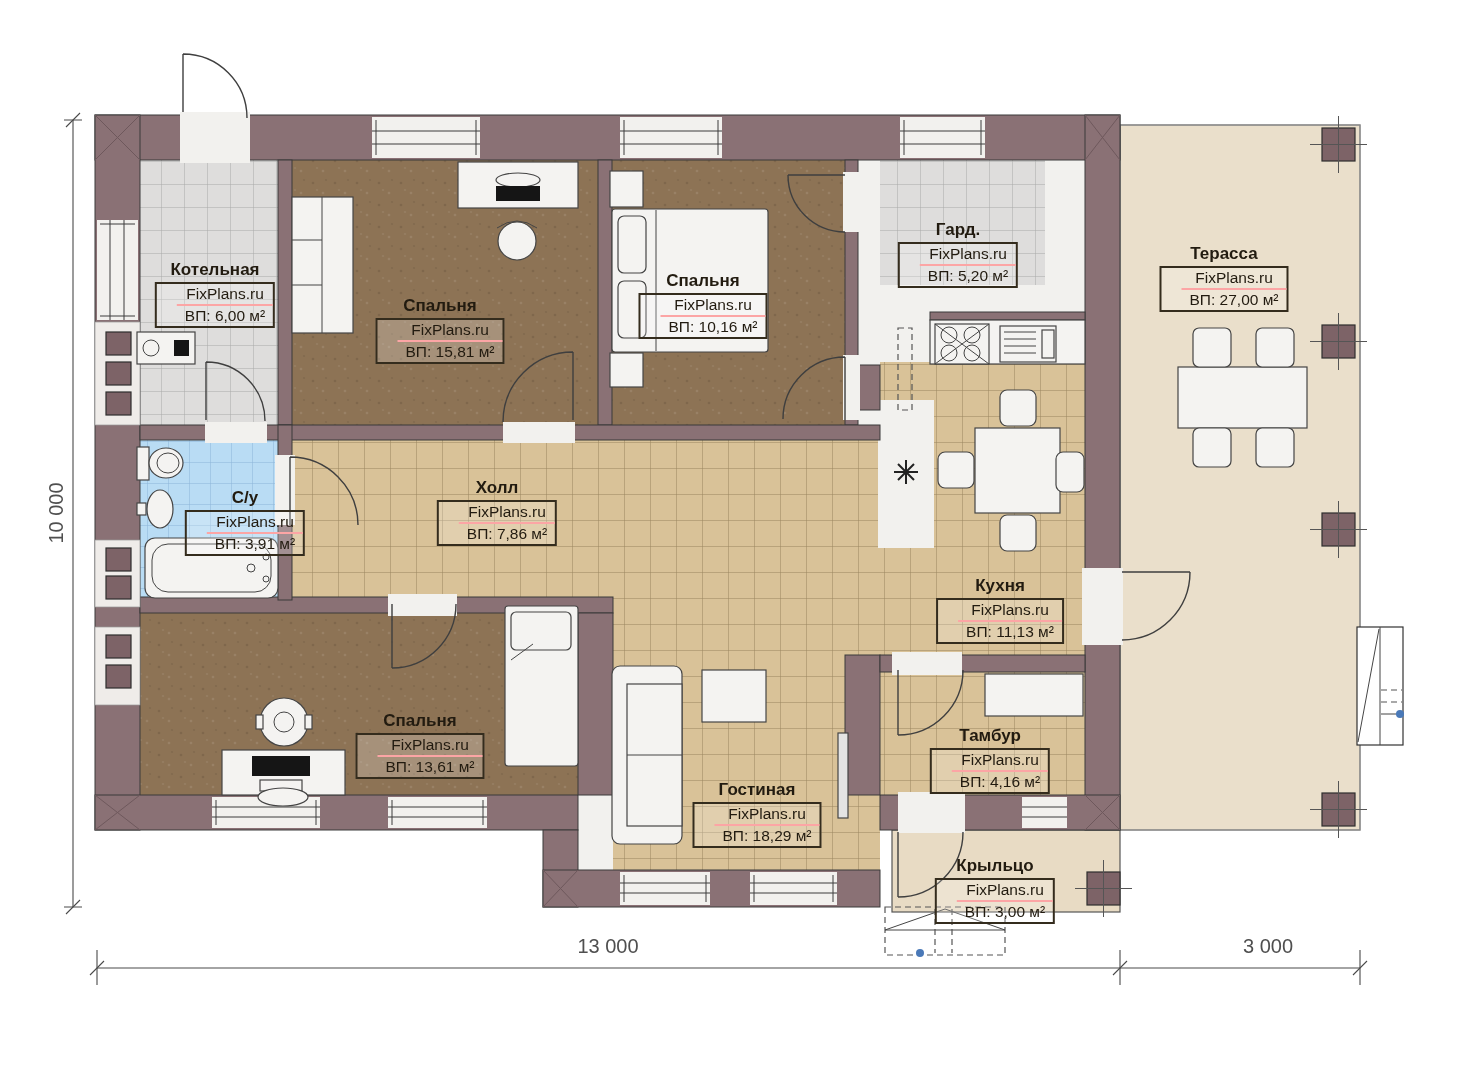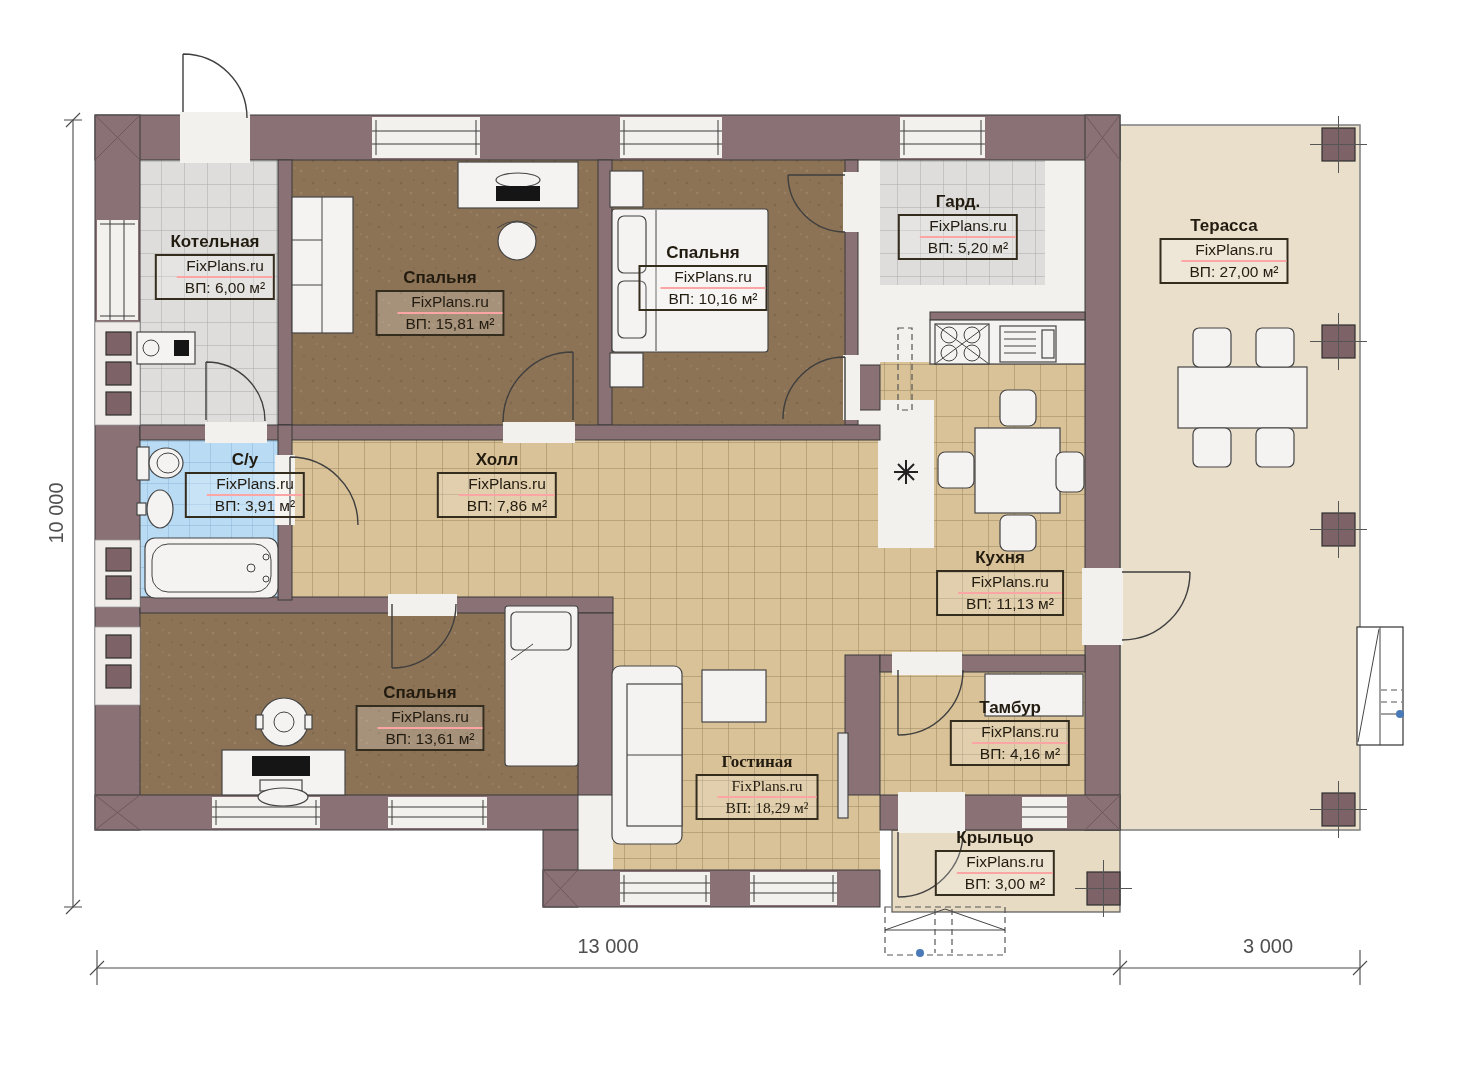--- a/index.html
+++ b/index.html
@@ -18,21 +18,21 @@
   .thin{stroke:#454545;stroke-width:1;fill:none;}
   .dash{stroke:#555;stroke-width:1.2;fill:none;stroke-dasharray:6 4;}
   .col{fill:var(--wallDark);stroke:#2e2e2e;stroke-width:1.2;}
   .coltick{stroke:#555;stroke-width:1;}
   .dimline{stroke:#4a4a4a;stroke-width:1.1;}
   .floor-outline{fill:none;stroke:#8a8a8a;stroke-width:1.2;}
 
   
   .room-label{position:absolute;transform:translateX(-50%);text-align:center;
               color:var(--labelText);white-space:nowrap;z-index:5;}
-  .room-name{font-weight:bold;font-size:17px;margin-bottom:2px;}
+  .room-name{font-weight:bold;font-size:17px;margin-bottom:2px;margin-top:28px;}
   .label-box{display:inline-block;border:2px solid #342c1d;background:rgba(255,255,255,0.22);}
   .label-box .row{padding:1px 8px;font-size:15.5px;margin-left:20px;}
   .label-box .row + .row{border-top:2px solid #fca5a5;}
 
   
   .dim-label{position:absolute;font-size:20px;color:var(--dimText);
              transform:translate(-50%,-50%);white-space:nowrap;z-index:4;}
   .dim-label.vertical{transform:translate(-50%,-50%) rotate(-90deg);}
 </style>
 </head>
@@ -332,26 +332,26 @@
     <path class="dimline" d="M90 975 L104 961 M1113 975 L1127 961 M1353 975 L1367 961" stroke-width="1.6"></path>
   </g>
 </svg>
 
 <div id="labels">
       <div class="room-label" style="left: 215px; top: 232px;"><div class="room-name">Котельная</div><div class="label-box"><div class="row">FixPlans.ru</div><div class="row">ВП: 6,00 м²</div></div></div>
       <div class="room-label" style="left: 440px; top: 268px;"><div class="room-name">Спальня</div><div class="label-box"><div class="row">FixPlans.ru</div><div class="row">ВП: 15,81 м²</div></div></div>
       <div class="room-label" style="left: 703px; top: 243px;"><div class="room-name">Спальня</div><div class="label-box"><div class="row">FixPlans.ru</div><div class="row">ВП: 10,16 м²</div></div></div>
       <div class="room-label" style="left: 958px; top: 192px;"><div class="room-name">Гард.</div><div class="label-box"><div class="row">FixPlans.ru</div><div class="row">ВП: 5,20 м²</div></div></div>
       <div class="room-label" style="left: 1224px; top: 216px;"><div class="room-name">Терасса</div><div class="label-box"><div class="row">FixPlans.ru</div><div class="row">ВП: 27,00 м²</div></div></div>
-      <div class="room-label" style="left: 225px; top: 450px; padding-left: 40px;"><div class="room-name">С/у</div><div class="label-box"><div class="row">FixPlans.ru</div><div class="row">ВП: 3,91 м²</div></div></div>
+      <div class="room-label" style="left: 225px; top: 460px; padding-left: 40px;"><div class="room-name">С/у</div><div class="label-box"><div class="row">FixPlans.ru</div><div class="row">ВП: 3,91 м²</div></div></div>
       <div class="room-label" style="left: 497px; top: 450px;"><div class="room-name">Холл</div><div class="label-box"><div class="row">FixPlans.ru</div><div class="row">ВП: 7,86 м²</div></div></div>
       <div class="room-label" style="left: 1000px; top: 548px;"><div class="room-name">Кухня</div><div class="label-box"><div class="row">FixPlans.ru</div><div class="row">ВП: 11,13 м²</div></div></div>
       <div class="room-label" style="left: 420px; top: 683px;"><div class="room-name">Спальня</div><div class="label-box"><div class="row">FixPlans.ru</div><div class="row">ВП: 13,61 м²</div></div></div>
-      <div class="room-label" style="left: 757px; top: 752px; font-family: Liberation Serif, serif;"><div class="room-name">Гостиная</div><div class="label-box"><div class="row">FixPlans.ru</div><div class="row">ВП: 18,29 м²</div></div></div>
-      <div class="room-label" style="left: 988px; top: 698px; padding-left: 44px;"><div class="room-name">Тамбур</div><div class="label-box"><div class="row">FixPlans.ru</div><div class="row">ВП: 4,16 м²</div></div></div>
+      <div class="room-label" style="left: 757px; top: 752px;"><div class="room-name">Гостиная</div><div class="label-box"><div class="row">FixPlans.ru</div><div class="row">ВП: 18,29 м²</div></div></div>
+      <div class="room-label" style="left: 968px; top: 698px; padding-left: 44px;"><div class="room-name">Тамбур</div><div class="label-box"><div class="row">FixPlans.ru</div><div class="row">ВП: 4,16 м²</div></div></div>
       <div class="room-label" style="left: 995px; top: 828px;"><div class="room-name">Крыльцо</div><div class="label-box"><div class="row">FixPlans.ru</div><div class="row">ВП: 3,00 м²</div></div></div>
     </div>
 
 <div class="dim-label vertical" style="left:56px;top:513px;">10 000</div>
 <div class="dim-label" style="left:608px;top:946px;">13 000</div>
 <div class="dim-label" style="left:1240px;top:946px;margin-left:28px;">3 000</div>
 
 </div>
 
 </body></html>

